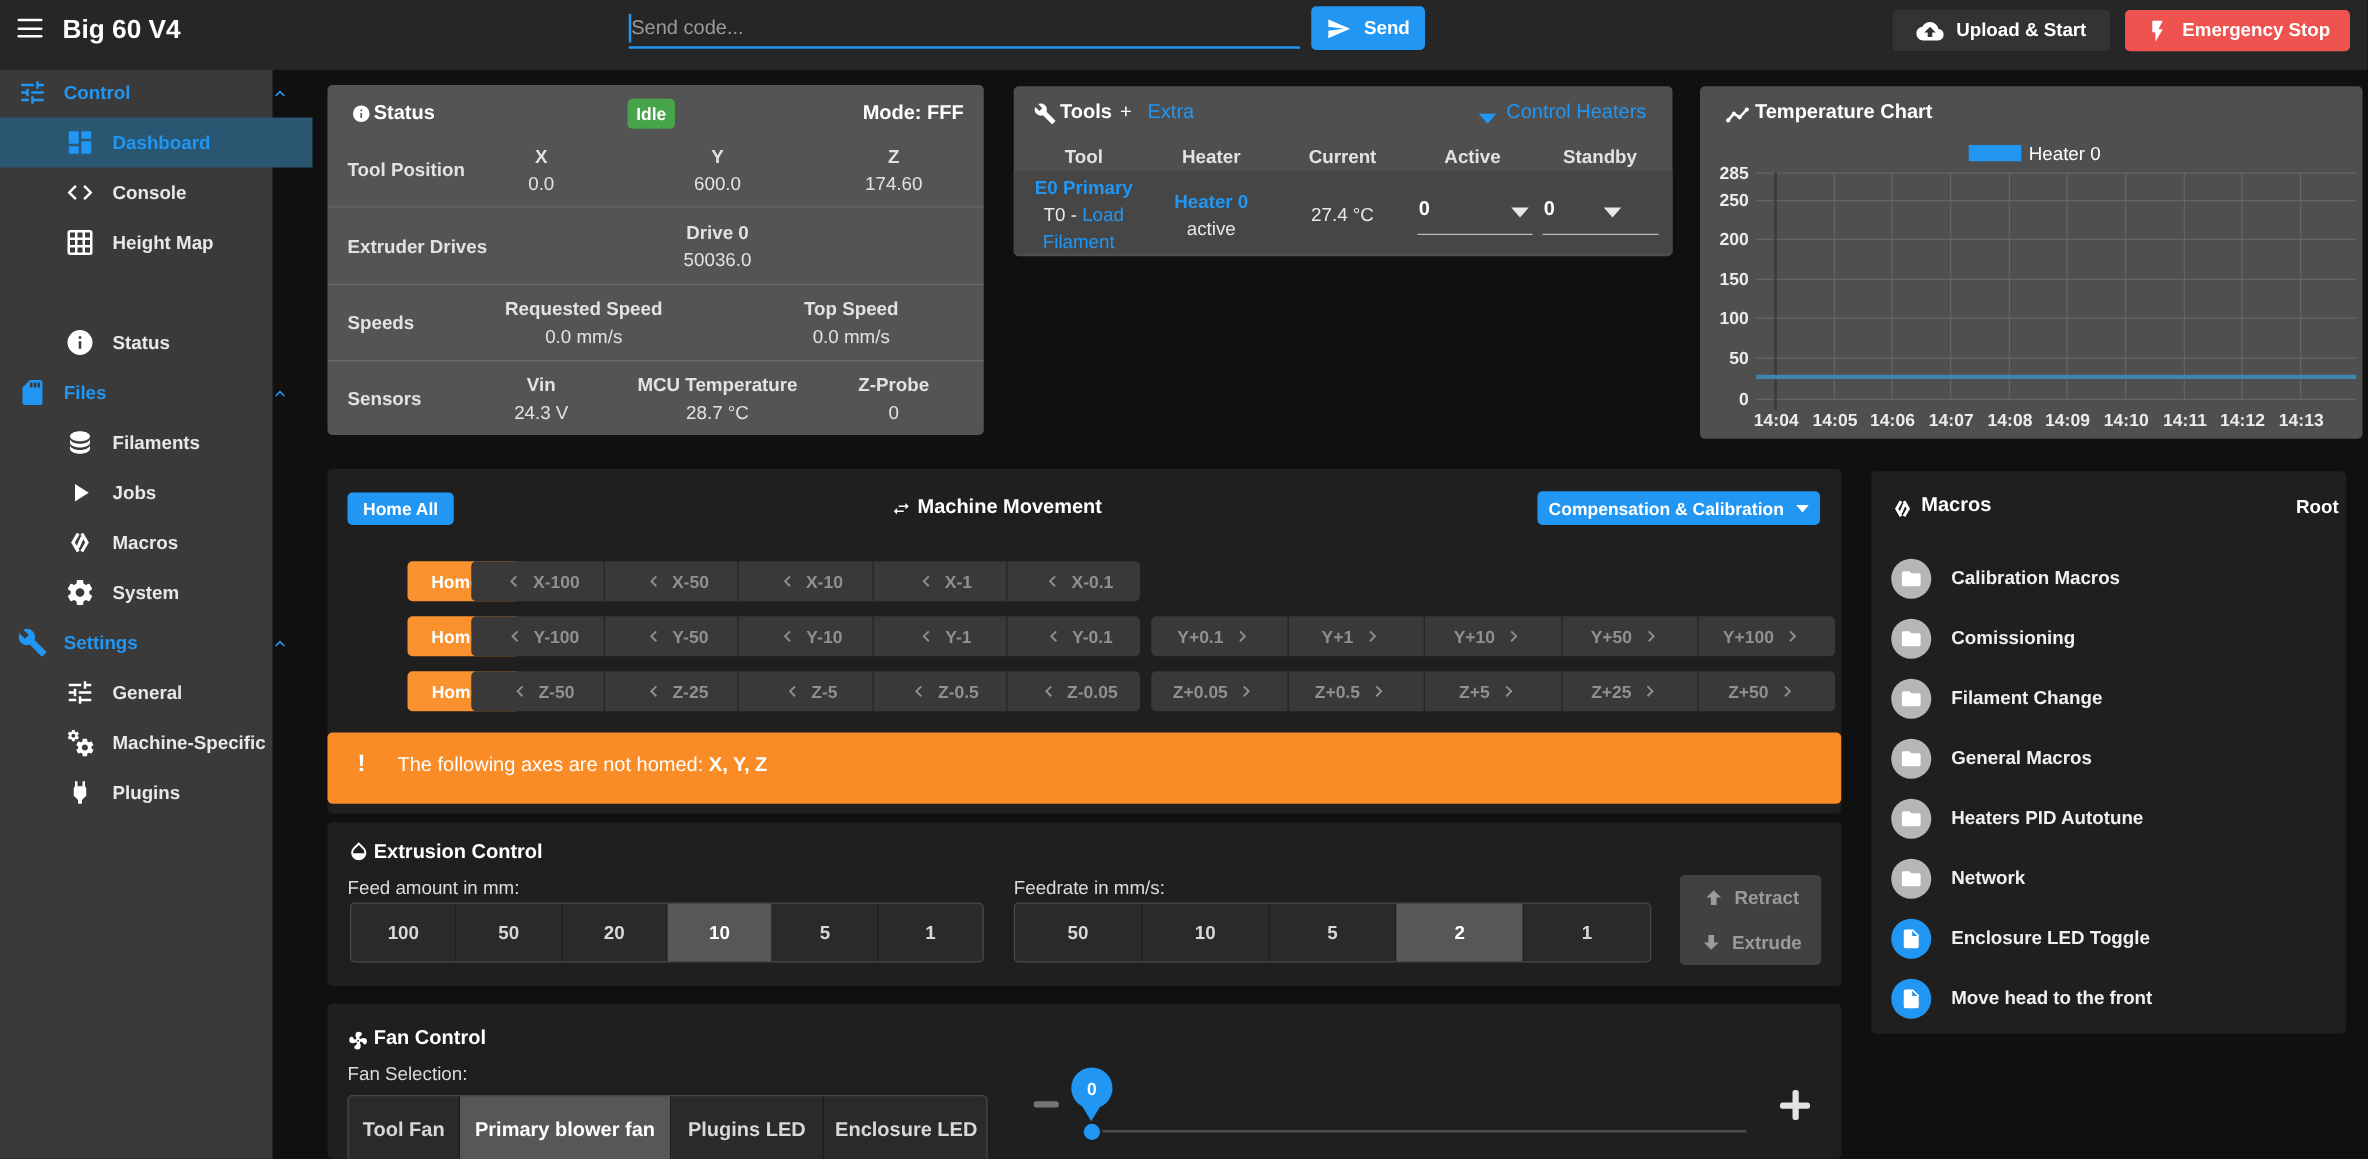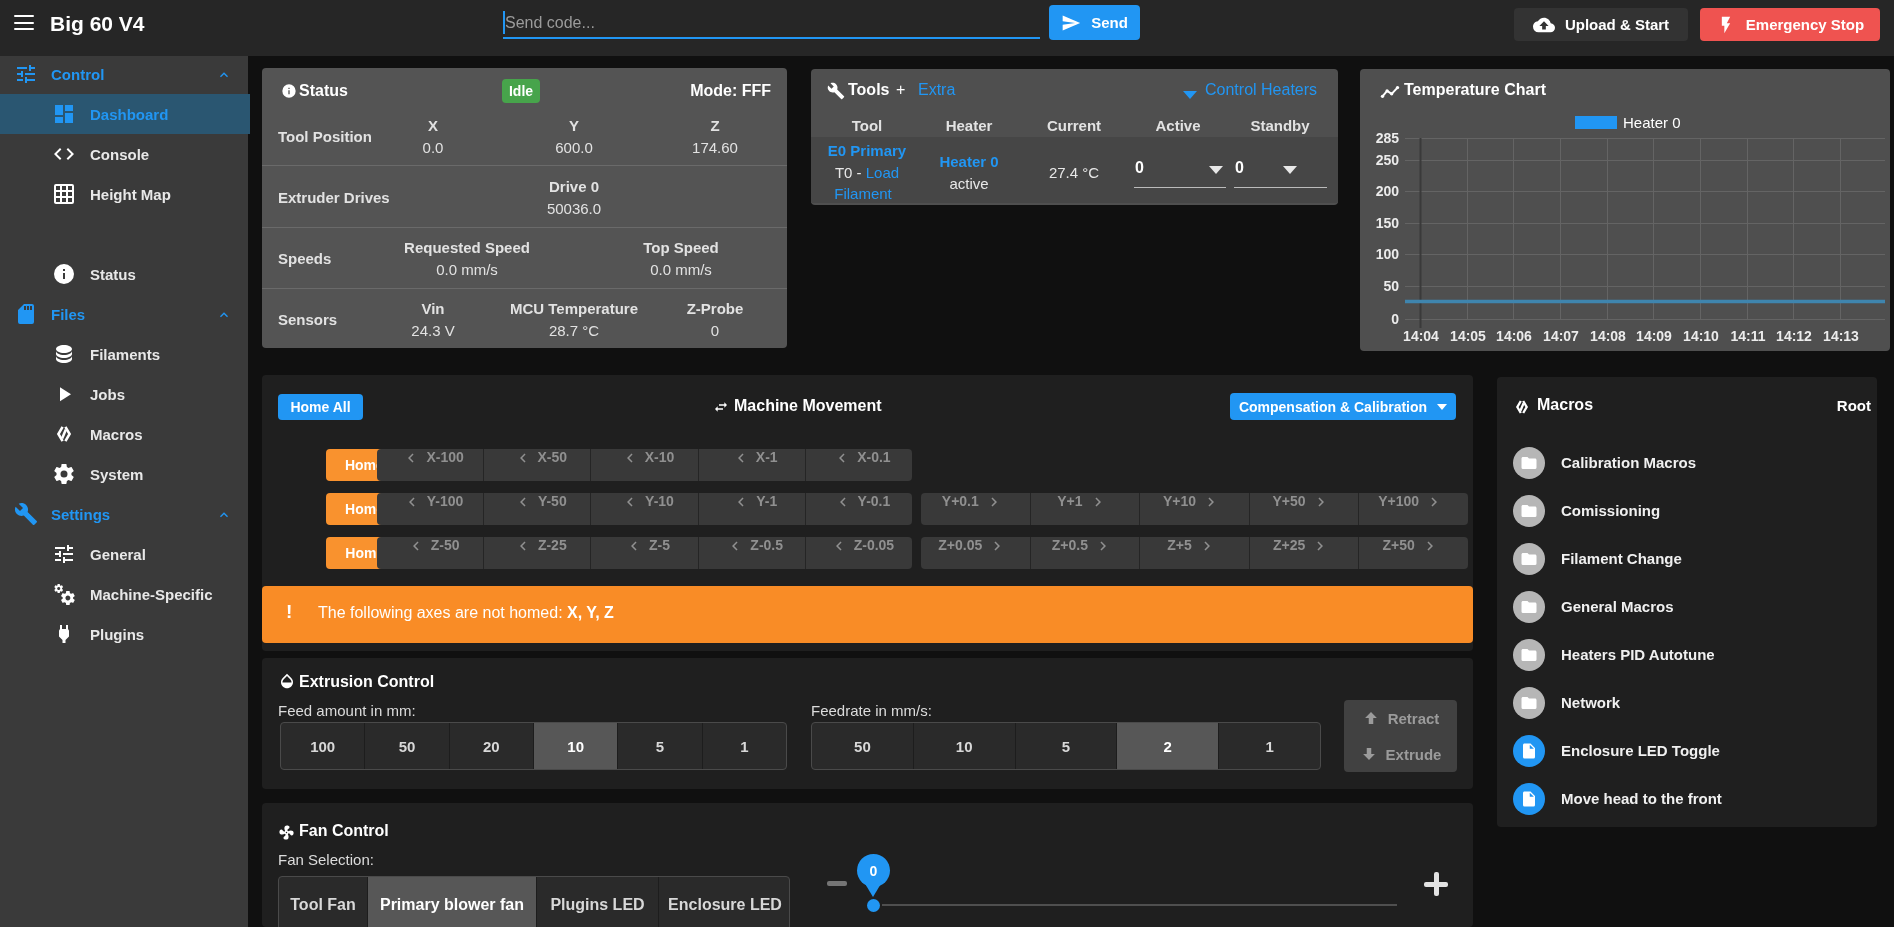--- a/index.html
+++ b/index.html
@@ -17,21 +17,21 @@
 #sendwrap { position:absolute; left:503px; top:7px; width:537px; height:32px; border-bottom:2px solid #2196f3; }
 #sendwrap .ph { position:absolute; left:2px; top:7px; font-size:16px; color:#9b9b9b; }
 #sendwrap .caret { position:absolute; left:0; top:4px; width:1.5px; height:23px; background:#2196f3; }
 .btn { position:absolute; border-radius:4px; color:#fff; font-weight:bold; display:flex; align-items:center; justify-content:center;text-align:center; }
 #btn-send { left:1049px; top:5px; width:91px; height:35px; background:#2196f3; font-size:15px; }
 #btn-upload { left:1514px; top:8px; width:174px; height:33px; background:#333333; font-size:15px; }
 #btn-estop { left:1700px; top:8px; width:180px; height:33px; background:#ef5350; font-size:15px; }
 .btn svg { margin-right:10px; }
 
 
-#sidebar { position:absolute; top:56px; left:0; width:248px; height:871px; background:#3a3a3a; }
+#sidebar { position:absolute; top:56px; left:0; width:218px; height:871px; background:#3a3a3a; }
 .nav { position:absolute; left:0; width:250px; height:40px; }
 .nav .ico { position:absolute; left:14px; top:8px; }
 .nav.sub .ico { left:52px; }
 .nav .lbl { position:absolute; left:51px; top:12px; font-size:15px; font-weight:bold; color:#e8e8e8; }
 .nav.sub .lbl { left:90px; }
 .nav.hdr .lbl { color:#2196f3; }
 .nav .chev { position:absolute; right:18px; top:13px; }
 .nav.sel { background:#2a5671; }
 .nav.sel .lbl { color:#2196f3; }
 
@@ -57,21 +57,21 @@
 .blue { color:#2196f3; }
 .selbox { position:absolute; height:1px; background:#bbb; }
 .tri { position:absolute; width:0; height:0; border-left:7px solid transparent; border-right:7px solid transparent; border-top:8px solid #e8e8e8; }
 
 
 #card-chart { left:1360px; top:69px; width:530px; height:282px; }
 
 
 #card-move { left:262px; top:375px; width:1211px; height:276px; }
 .mgroup { position:absolute; background:#393939; border-radius:4px; display:flex; }
-.mgroup .mcell { flex:1; display:flex; align-items:flex-start; justify-content:center; font-size:14px; font-weight:bold; color:#909090; border-right:1px solid #252525; }
+.mgroup .mcell { flex:1; display:flex; align-items:center; justify-content:center; font-size:14px; font-weight:bold; color:#909090; border-right:1px solid #252525; }
 .mgroup .mcell:last-child { border-right:none; }
 .mcell svg { margin:0 6px; }
 .homebtn { position:absolute; left:16px; width:90px; height:32px; background:#f9922e; border-radius:4px; color:#fff; font-size:14px; font-weight:bold; display:flex; align-items:center; justify-content:center;margin-left:48px; }
 #banner { position:absolute; left:0px; top:211px; width:1211px; height:57px; background:#f98c26; border-radius:4px; color:#fff; }
 
 
 #card-extr { left:262px; top:658px; width:1211px; height:131px; }
 .bgroup { position:absolute; background:#2a2a2a; border:1px solid #4a4a4a; border-radius:4px; display:flex; }
 .bgroup .bcell { flex:1; display:flex; align-items:center; justify-content:center; font-size:15px; font-weight:bold; color:#d8d8d8; border-right:1px solid #1d1d1d; }
 .bgroup .bcell:last-child { border-right:none; }

